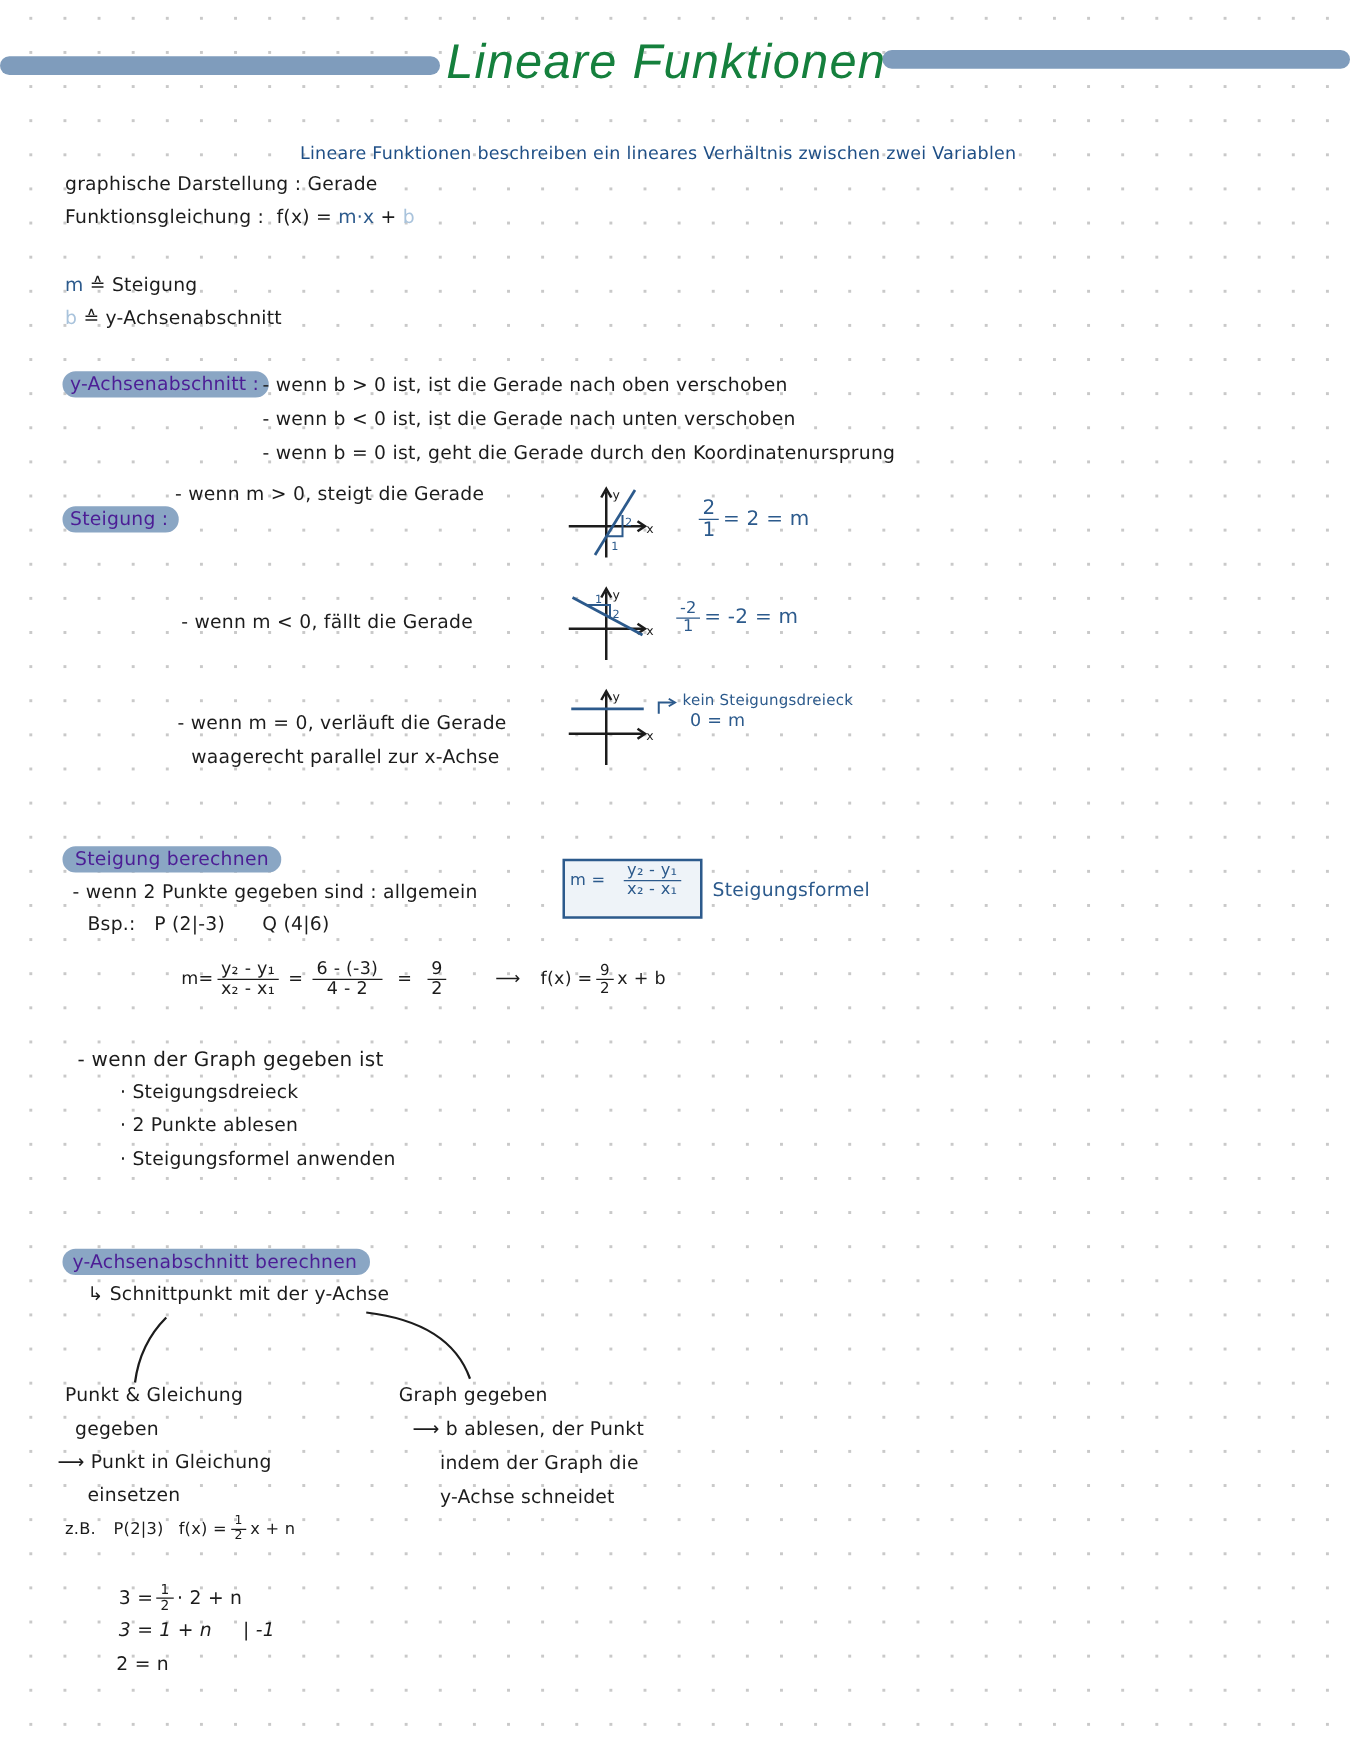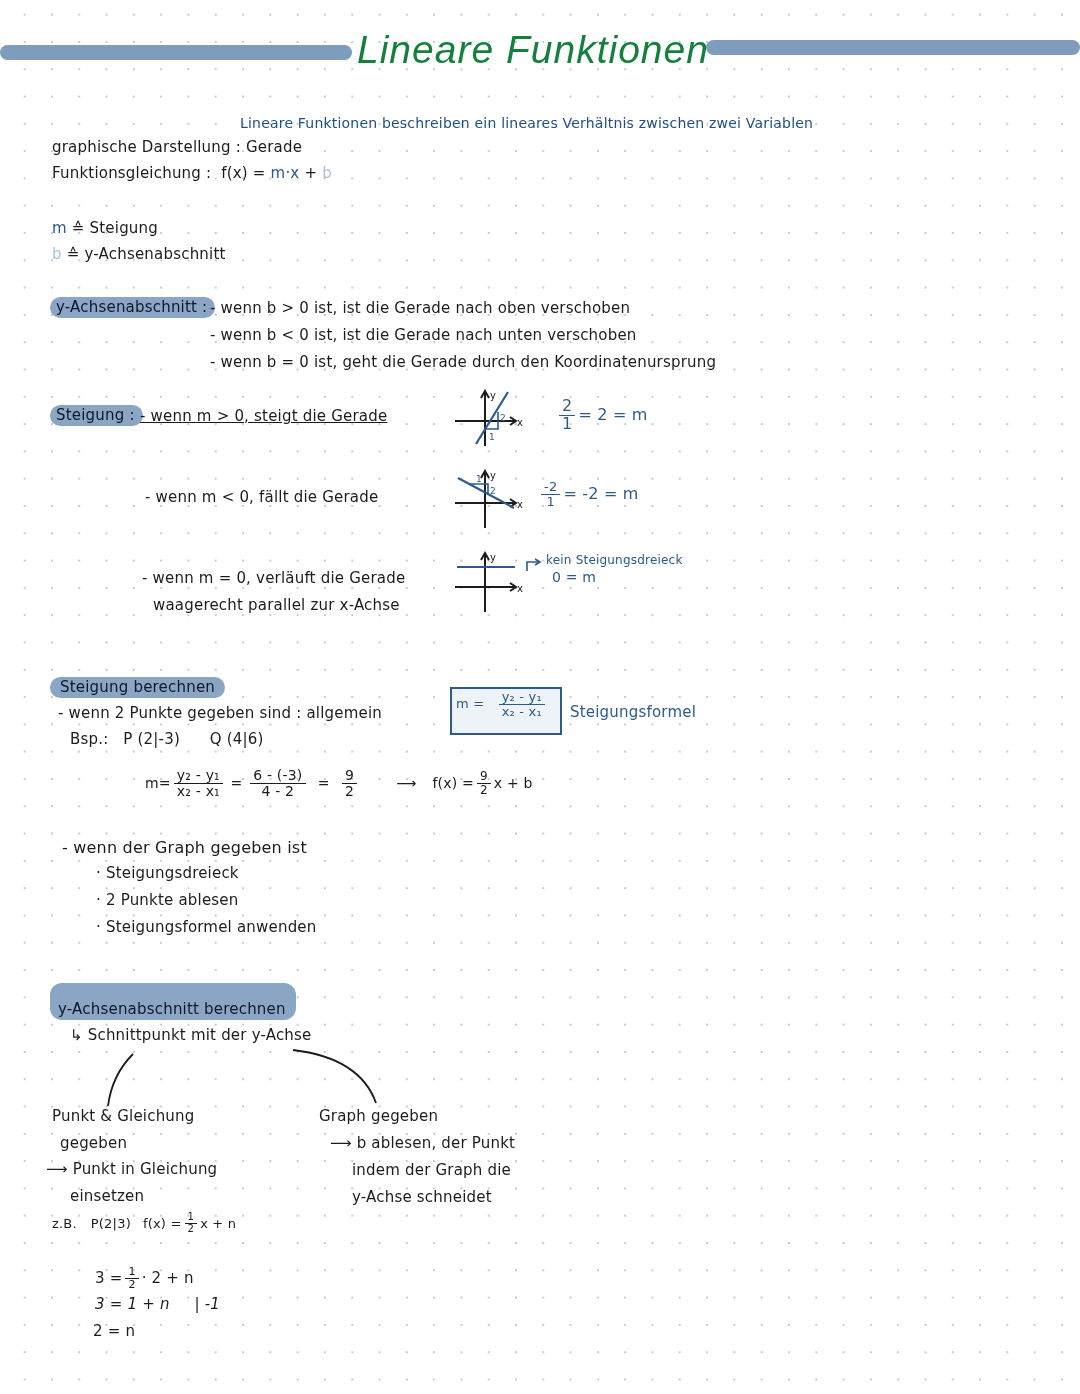--- a/index.html
+++ b/index.html
@@ -8,21 +8,21 @@
   .grid{position:absolute;inset:0;
     background-image:radial-gradient(circle,#c9c9c9 1.1px,transparent 1.5px);
     background-size:27.3px 27.3px;background-position:11px 1px;}
   .abs{position:absolute;white-space:nowrap;}
   .hand{font-family:"DejaVu Sans",sans-serif;font-size:15px;letter-spacing:0.2px;color:#1c1c1c;}
   .blue{color:#2c5a8c;}
   .lblue{color:#a9c3dc;}
   .bar{position:absolute;background:#7f9cbc;border-radius:10px;height:15px;}
   .title{font-family:Liberation Sans, sans-serif;font-style:italic;font-size:39px;color:#15803d;letter-spacing:1px;}
   .subtitle{font-size:14px;color:#1f4f86;}
-  .pill{background:#8aa6c4;border-radius:12px;padding:1px 8px 2px 6px;color:#0f172a;}
+  .pill{background:#8aa6c4;border-radius:12px;padding:1px 8px 2px 6px;color:#4c1d95;}
   .frac{display:inline-flex;flex-direction:column;align-items:center;vertical-align:middle;line-height:1.05;margin:0 3px;}
   .frac .num{border-bottom:1.5px solid currentColor;padding:0 3px;}
   .frac .den{padding:0 3px;}
   .box{position:absolute;border:2px solid #2c5a8c;background:#eef3f8;}
   svg{position:absolute;overflow:visible;}
 </style>
 </head>
 <body>
 
 <div class="grid"></div>
@@ -48,21 +48,21 @@
 <div class="abs hand" style="left:50px;top:298px;">
   <span class="pill">y-Achsenabschnitt :</span>
 </div>
 <div class="abs hand" style="left:210px;top:299px;">- wenn  b &gt; 0  ist, ist die Gerade nach oben verschoben</div>
 <div class="abs hand" style="left:210px;top:326px;">- wenn  b &lt; 0  ist, ist die Gerade nach unten verschoben</div>
 <div class="abs hand" style="left:210px;top:353px;">- wenn  b = 0  ist, geht die Gerade durch den Koordinatenursprung</div>
 
 <div class="abs hand" style="left:50px;top:406px;">
   <span class="pill">Steigung :</span>
 </div>
-<div class="abs hand" style="left:140px;top:407px;text-decoration:underline;">- wenn  m &gt; 0, steigt die Gerade</div>
+<div class="abs hand" style="left:140px;top:386px;">- wenn  m &gt; 0, steigt die Gerade</div>
 <div class="abs hand" style="left:145px;top:488px;">- wenn  m &lt; 0, fällt die Gerade</div>
 <div class="abs hand" style="left:142px;top:569px;">- wenn  m = 0, verläuft die Gerade</div>
 <div class="abs hand" style="left:153px;top:596px;">waagerecht parallel zur x-Achse</div>
 
 <svg style="left:450px;top:388px;" width="80" height="60">
   <line x1="5" y1="33" x2="65" y2="33" stroke="#1c1c1c" stroke-width="2"></line>
   <polyline points="60,29 66,33 60,37" fill="none" stroke="#1c1c1c" stroke-width="2"></polyline>
   <line x1="35" y1="5" x2="35" y2="58" stroke="#1c1c1c" stroke-width="2"></line>
   <polyline points="31,10 35,3 39,10" fill="none" stroke="#1c1c1c" stroke-width="2"></polyline>
   <text x="40" y="11" font-size="10" font-family="DejaVu Sans, sans-serif" fill="#1c1c1c">y</text>
@@ -156,21 +156,21 @@
     </span>
   <span>x  + b</span>
 </div>
 
 <div class="abs hand" style="left:62px;top:838px;font-size:16px;">- wenn der Graph gegeben ist</div>
 <div class="abs hand" style="left:96px;top:864px;">· Steigungsdreieck</div>
 <div class="abs hand" style="left:96px;top:891px;">· 2 Punkte ablesen</div>
 <div class="abs hand" style="left:96px;top:918px;">· Steigungsformel anwenden</div>
 
 <div class="abs hand" style="left:50px;top:1000px;">
-  <span class="pill" style="padding:17px 10px 2px 8px;">y-Achsenabschnitt berechnen</span>
+  <span class="pill" style="padding:1px 10px 2px 8px;">y-Achsenabschnitt berechnen</span>
 </div>
 <div class="abs hand" style="left:70px;top:1026px;">↳ Schnittpunkt mit der y-Achse</div>
 
 <svg style="left:0;top:0;" width="1080" height="1394">
   <path d="M133,1054 Q112,1075 108,1106" fill="none" stroke="#1c1c1c" stroke-width="1.8"></path>
   <path d="M293,1050 Q360,1058 376,1103" fill="none" stroke="#1c1c1c" stroke-width="1.8"></path>
 </svg>
 
 <div class="abs hand" style="left:52px;top:1107px;">Punkt &amp; Gleichung</div>
 <div class="abs hand" style="left:60px;top:1134px;">gegeben</div>

